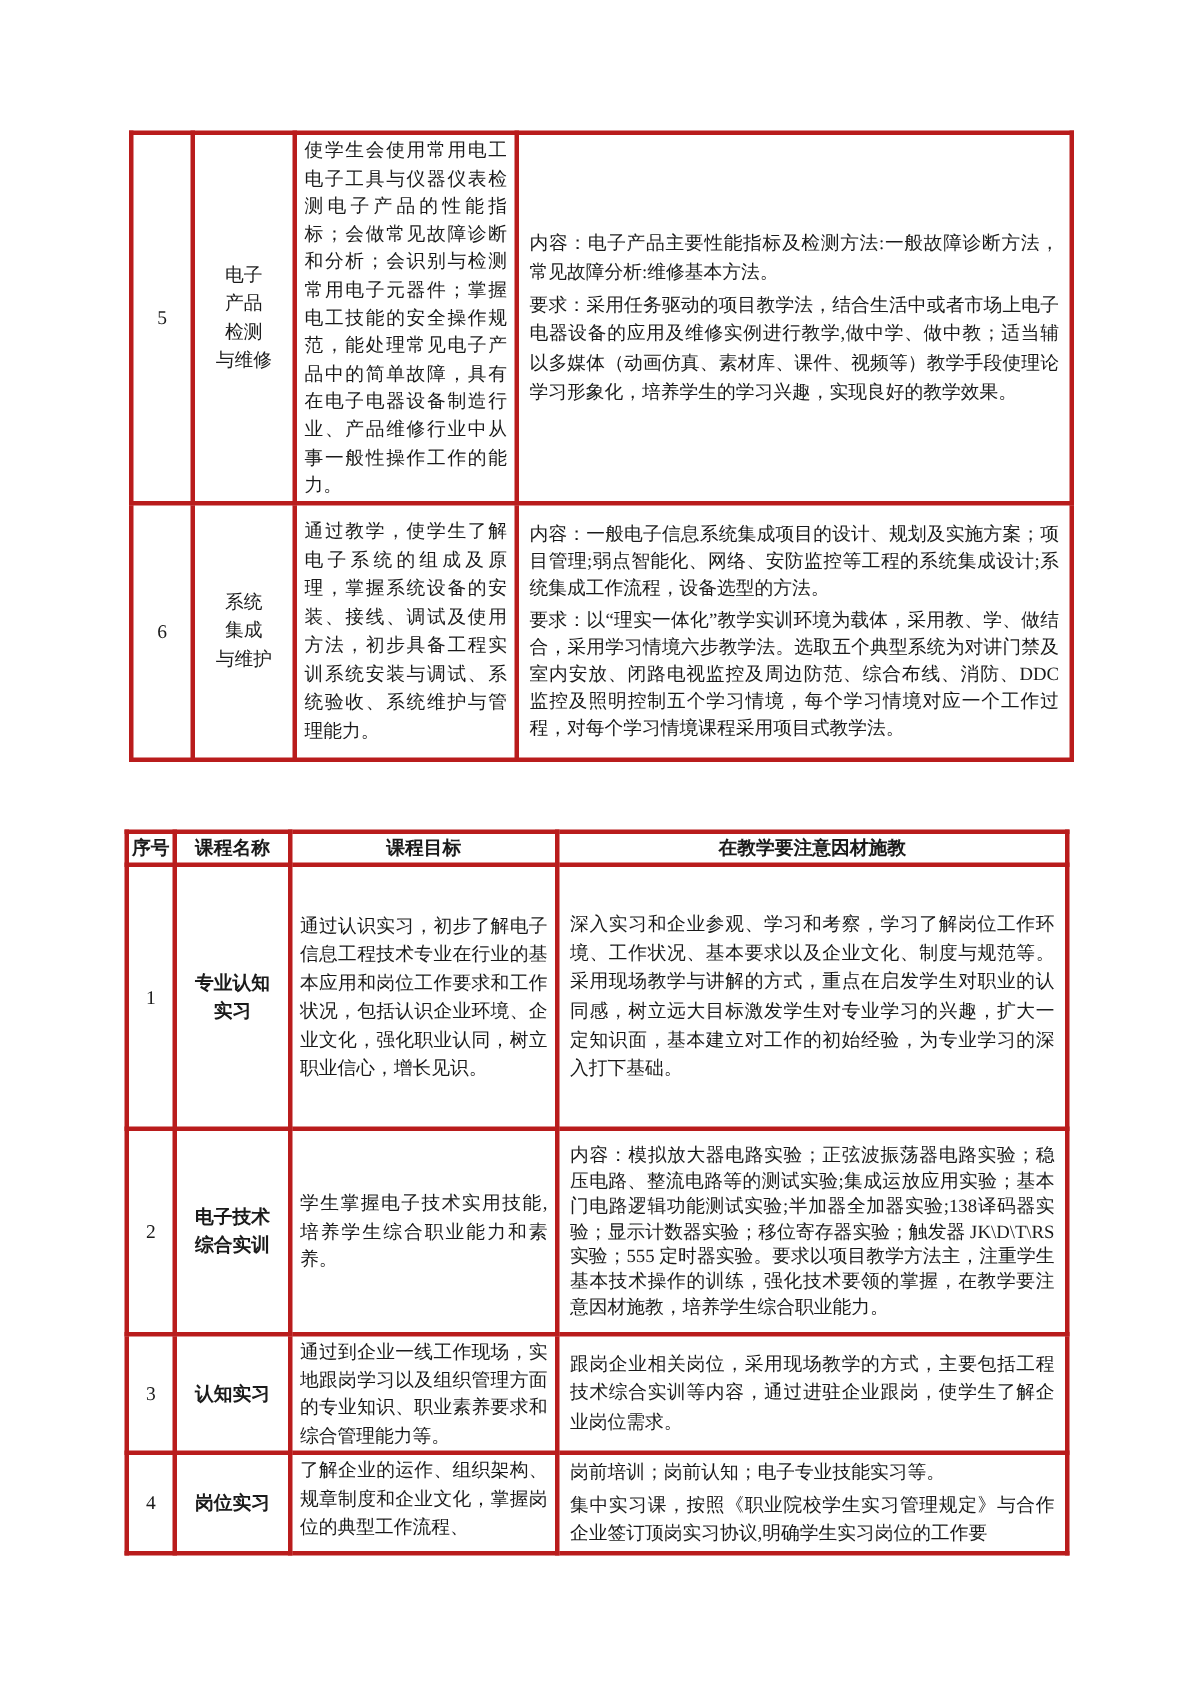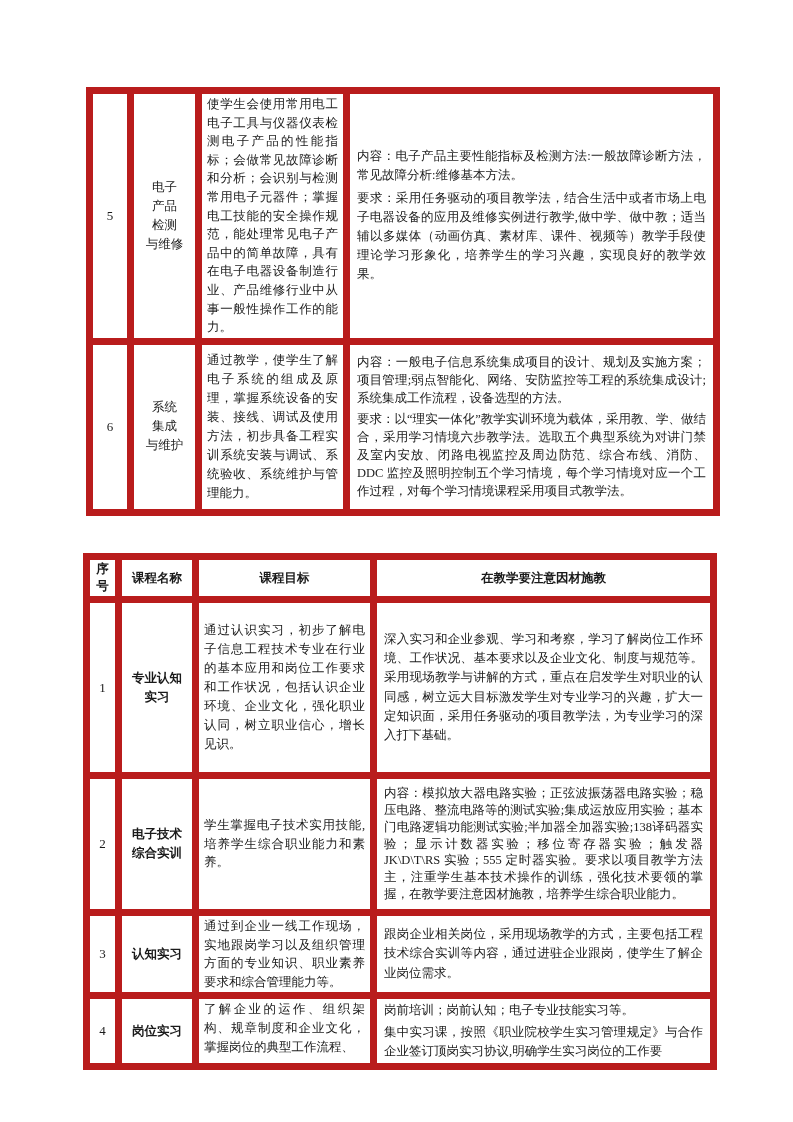--- a/index.html
+++ b/index.html
@@ -15,21 +15,21 @@
     font-family: "Liberation Serif", "DejaVu Serif", serif;
     color: #1a1a1a;
     overflow: hidden;
   }
   table {
     border-collapse: collapse;
     table-layout: fixed;
     position: absolute;
   }
   td, th {
-    border: 7px solid #b91c1c;
+    border: 3px solid #b91c1c;
     vertical-align: middle;
     padding: 1px 4px;
     font-size: 12.5px;
     font-weight: normal;
     overflow: hidden;
   }
   .table-top {
     left: 86px;
     top: 87px;
     width: 627px;
@@ -149,21 +149,21 @@
       <th>课程名称</th>
       <th>课程目标</th>
       <th>在教学要注意因材施教</th>
     </tr>
     <tr class="t8r1" style="height:176px">
       <td class="num-cell">1</td>
       <td class="name-cell">专业认知
 实习</td>
       <td class="goal-cell">通过认识实习，初步了解电子信息工程技术专业在行业的基本应用和岗位工作要求和工作状况，包括认识企业环境、企业文化，强化职业认同，树立职业信心，增长见识。</td>
       <td class="content-cell">
-        <p>深入实习和企业参观、学习和考察，学习了解岗位工作环境、工作状况、基本要求以及企业文化、制度与规范等。采用现场教学与讲解的方式，重点在启发学生对职业的认同感，树立远大目标激发学生对专业学习的兴趣，扩大一定知识面，采用任务驱动的项目教学法，为专业学习的深入打下基础。</p>
+        <p>深入实习和企业参观、学习和考察，学习了解岗位工作环境、工作状况、基本要求以及企业文化、制度与规范等。采用现场教学与讲解的方式，重点在启发学生对职业的认同感，树立远大目标激发学生对专业学习的兴趣，扩大一定知识面，基本建立对工作的初始经验，为专业学习的深入打下基础。</p>
       </td>
     </tr>
     <tr class="t8r2" style="height:137px">
       <td class="num-cell">2</td>
       <td class="name-cell">电子技术
 综合实训</td>
       <td class="goal-cell">学生掌握电子技术实用技能,培养学生综合职业能力和素养。</td>
       <td class="content-cell">
         <p>内容：模拟放大器电路实验；正弦波振荡器电路实验；稳压电路、整流电路等的测试实验;集成运放应用实验；基本门电路逻辑功能测试实验;半加器全加器实验;138译码器实验；显示计数器实验；移位寄存器实验；触发器 JK\D\T\RS 实验；555 定时器实验。要求以项目教学方法主，注重学生基本技术操作的训练，强化技术要领的掌握，在教学要注意因材施教，培养学生综合职业能力。</p>
       </td>

